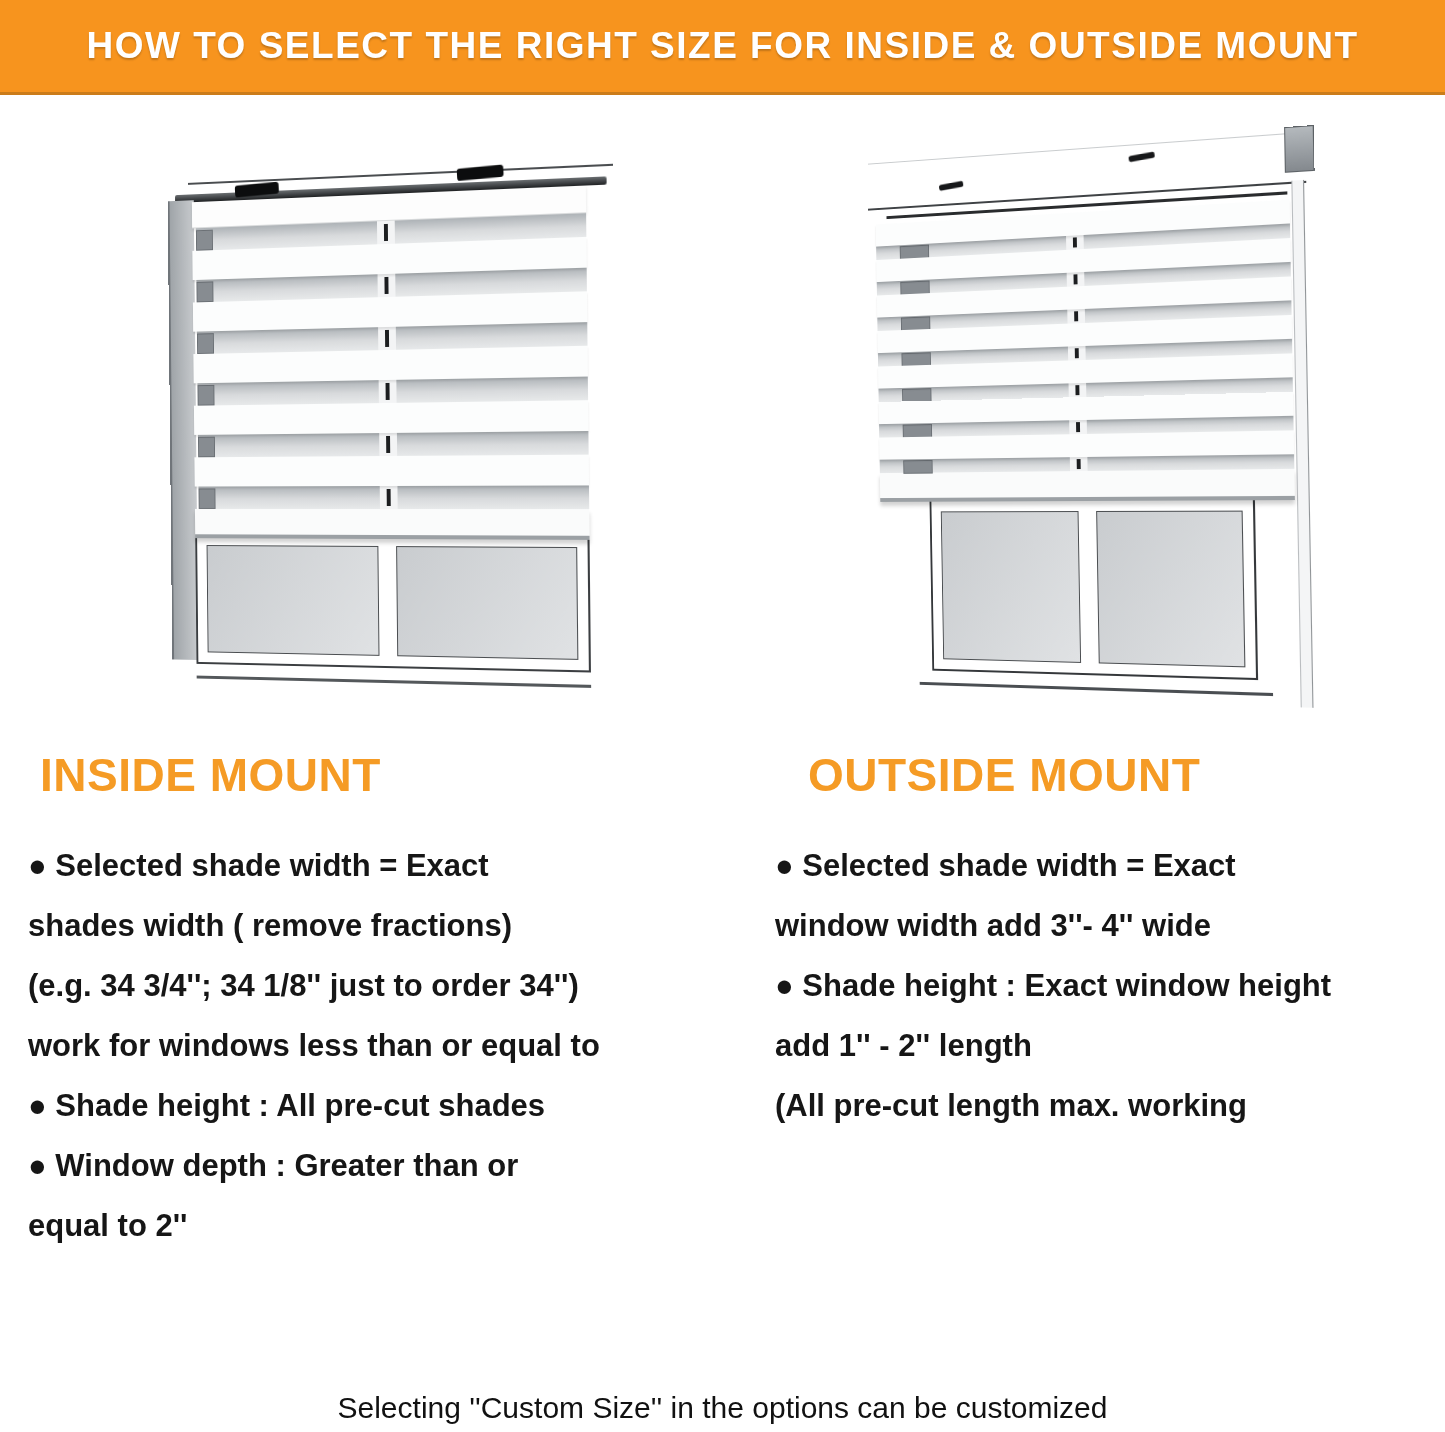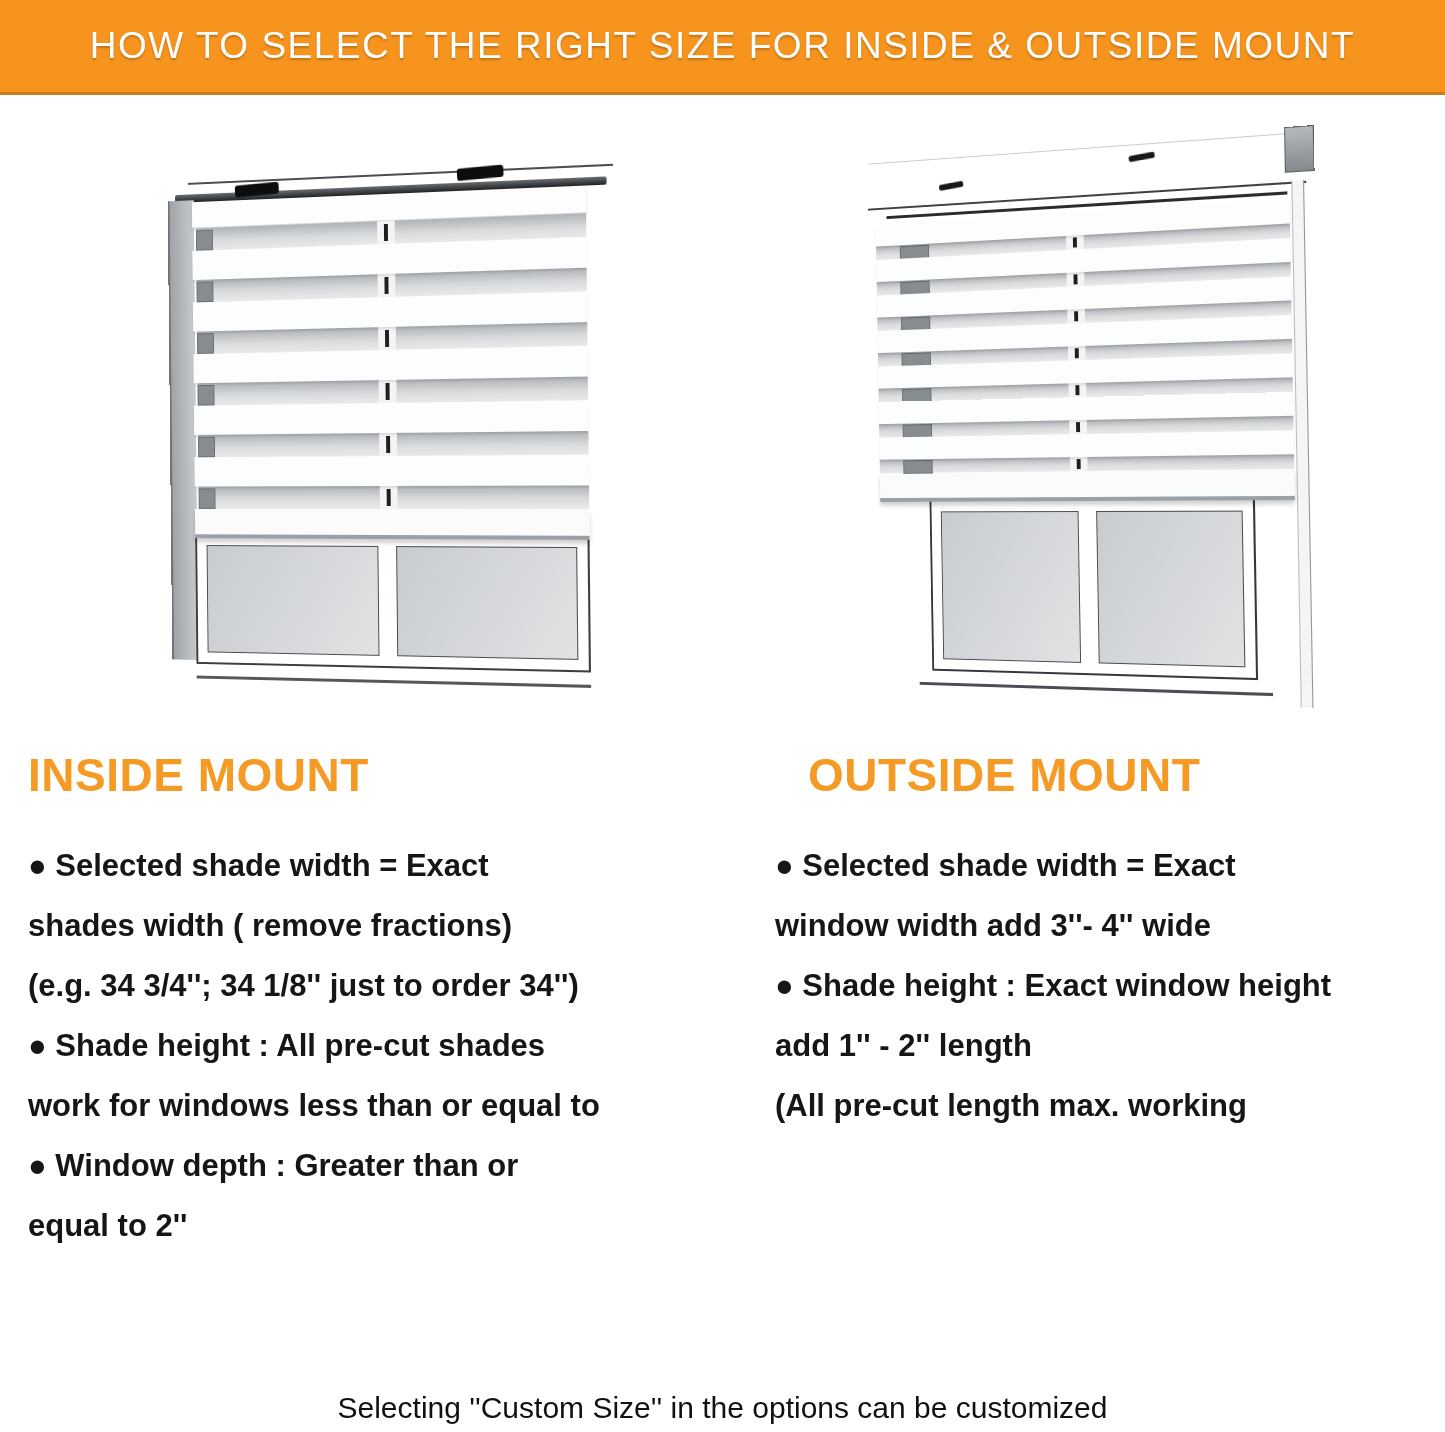--- a/index.html
+++ b/index.html
@@ -15,21 +15,21 @@
   
   .banner{
     position:absolute;left:0;top:0;width:1445px;height:92px;
     background:#F7941E;
     border-bottom:3px solid rgba(120,80,20,0.35);
     display:flex;align-items:center;justify-content:center;
   }
   .banner-title{
     color:#ffffff;
     font-size:37px;
-    font-weight:normal;
+    font-weight:bold;
     letter-spacing:1.5px;
     white-space:nowrap;
     text-shadow:0 2px 2px rgba(0,0,0,0.22);
   }
 
   
   .illo{position:absolute;}
   .illo-left{left:160px;top:158px;width:452px;height:540px;}
   .illo-right{left:866px;top:148px;width:436px;height:568px;}
   .scene{position:relative;width:100%;height:100%;}
@@ -81,21 +81,21 @@
     margin:0 0 34px 0;
     color:#F59B25;
     font-size:46px;
     font-weight:bold;
     letter-spacing:0.5px;
     white-space:nowrap;
   }
   .col{position:absolute;top:748px;width:680px;color:#161616;}
   .col-left{left:28px;}
   .col-right{left:775px;}
-  .col-left .mount-heading{}
+  .col-left .mount-heading{margin-left:12px;}
   .col-right .mount-heading{margin-left:33px;}
   .bline{
     font-size:31px;
     line-height:60px;
     white-space:nowrap;
     font-weight:bold;
   }
 
   
   .footer{
@@ -217,22 +217,22 @@
       </div>
       <div class="r-sill"></div>
     </div>
   </div>
 
   <section class="col col-left">
     <h2 class="mount-heading">INSIDE MOUNT</h2>
     <div class="bline">● Selected shade width = Exact</div>
     <div class="bline">shades width ( remove fractions)</div>
     <div class="bline">(e.g. 34 3/4''; 34 1/8'' just to order 34'')</div>
+    <div class="bline">work for windows less than or equal to</div>
     <div class="bline">● Shade height : All pre-cut shades</div>
-    <div class="bline">work for windows less than or equal to</div>
     <div class="bline">● Window depth : Greater than or</div>
     <div class="bline">equal to 2''</div>
   </section>
 
   <section class="col col-right">
     <h2 class="mount-heading">OUTSIDE MOUNT</h2>
     <div class="bline">● Selected shade width = Exact</div>
     <div class="bline">window width add 3''- 4'' wide</div>
     <div class="bline">● Shade height : Exact window height</div>
     <div class="bline">add 1'' - 2'' length</div>

